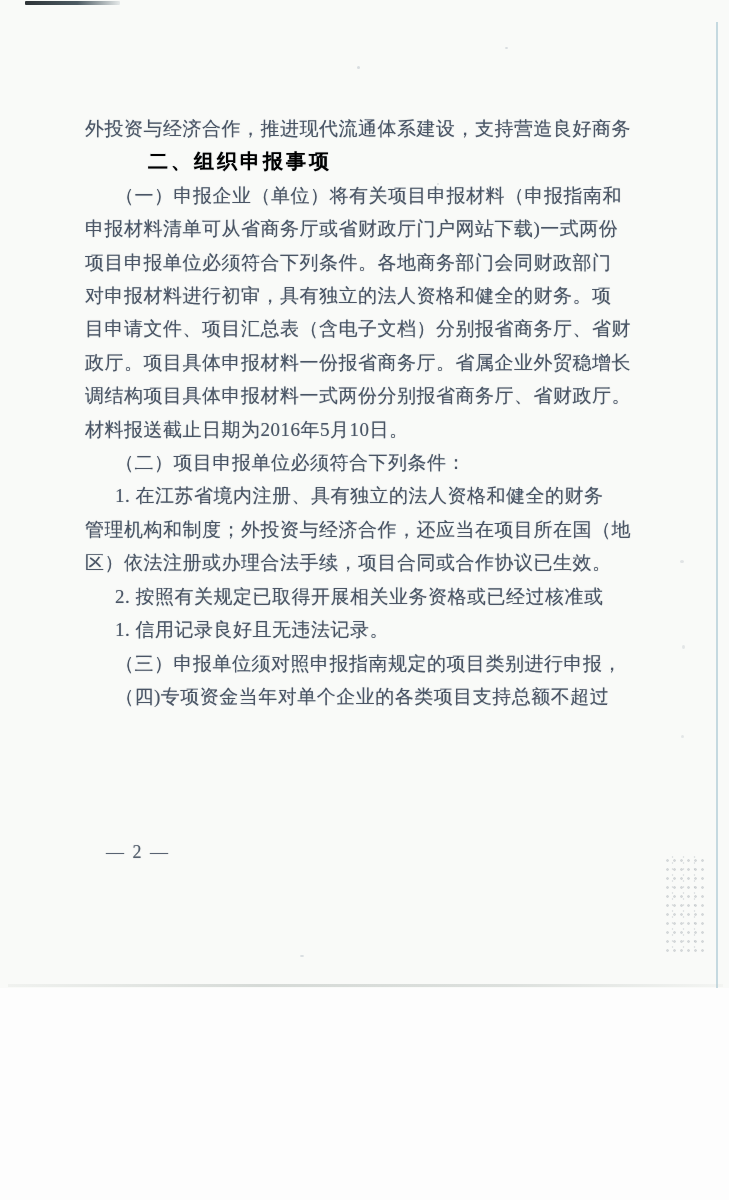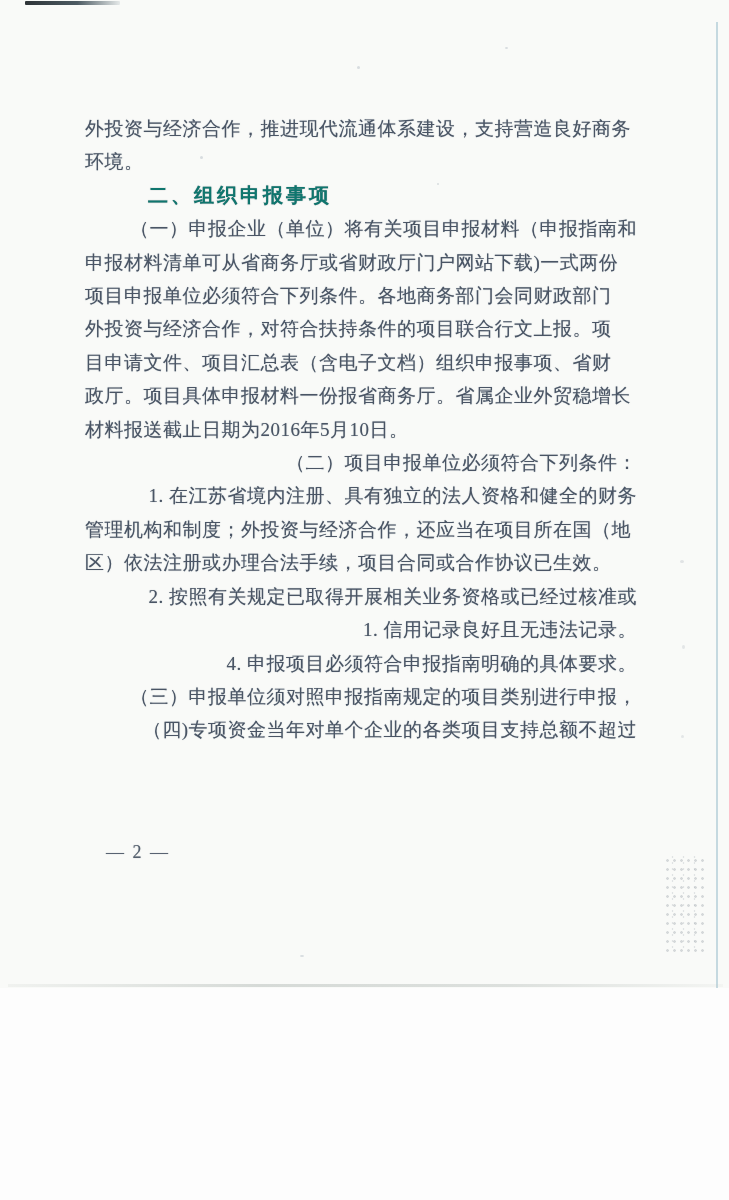--- a/index.html
+++ b/index.html
@@ -50,25 +50,25 @@
   .s7{left:681px;top:735px;width:3px;height:3px;background:rgba(150,160,172,0.22);}
   .s8{left:300px;top:955px;width:4px;height:2px;}
   
   .textcol{
     position:absolute;left:85px;top:112px;width:552px;
     font-size:19px;line-height:33.4px;letter-spacing:0.5px;
     color:#4a5565;
     text-shadow:0 0 1px rgba(90,105,120,0.55);
   }
   .line{white-space:nowrap;}
-  .ind2{padding-left:30px;text-align:right;}
+  .ind2{padding-left:30px;}
   .head{
     padding-left:63px;
     font-family:"Liberation Sans","DejaVu Sans",sans-serif;
-    font-weight:bold;color:#0f766e;font-size:20px;letter-spacing:3px;
+    font-weight:bold;color:#000000;font-size:20px;letter-spacing:3px;
     text-shadow:0 0 1px rgba(61,70,81,0.6);
   }
   .page-num{
     position:absolute;left:106px;top:842px;
     font-size:18px;letter-spacing:2px;color:#55606e;
     text-shadow:0 0 1px rgba(85,96,110,0.5);
   }
 </style>
 </head>
 <body>
@@ -82,35 +82,34 @@
   <div class="speck s2"></div>
   <div class="speck s3"></div>
   <div class="speck s4"></div>
   <div class="speck s5"></div>
   <div class="speck s6"></div>
   <div class="speck s7"></div>
   <div class="speck s8"></div>
 
   <div class="textcol">
     <div class="line">外投资与经济合作，推进现代流通体系建设，支持营造良好商务</div>
-    <div class="line">环境。</div>
     <div class="line head">二、组织申报事项</div>
     <div class="line ind2">（一）申报企业（单位）将有关项目申报材料（申报指南和</div>
     <div class="line">申报材料清单可从省商务厅或省财政厅门户网站下载)一式两份</div>
     <div class="line">项目申报单位必须符合下列条件。各地商务部门会同财政部门</div>
-    <div class="line">外投资与经济合作，对符合扶持条件的项目联合行文上报。项</div>
-    <div class="line">目申请文件、项目汇总表（含电子文档）组织申报事项、省财</div>
+    <div class="line">对申报材料进行初审，具有独立的法人资格和健全的财务。项</div>
+    <div class="line">目申请文件、项目汇总表（含电子文档）分别报省商务厅、省财</div>
     <div class="line">政厅。项目具体申报材料一份报省商务厅。省属企业外贸稳增长</div>
+    <div class="line">调结构项目具体申报材料一式两份分别报省商务厅、省财政厅。</div>
     <div class="line">材料报送截止日期为2016年5月10日。</div>
     <div class="line ind2">（二）项目申报单位必须符合下列条件：</div>
     <div class="line ind2">1. 在江苏省境内注册、具有独立的法人资格和健全的财务</div>
     <div class="line">管理机构和制度；外投资与经济合作，还应当在项目所在国（地</div>
     <div class="line">区）依法注册或办理合法手续，项目合同或合作协议已生效。</div>
     <div class="line ind2">2. 按照有关规定已取得开展相关业务资格或已经过核准或</div>
     <div class="line ind2">1. 信用记录良好且无违法记录。</div>
-    <div class="line ind2">4. 申报项目必须符合申报指南明确的具体要求。</div>
     <div class="line ind2">（三）申报单位须对照申报指南规定的项目类别进行申报，</div>
     <div class="line ind2">（四)专项资金当年对单个企业的各类项目支持总额不超过</div>
   </div>
 
   <div class="page-num">— 2 —</div>
 </div>
 <div class="below-paper"></div>
 
 </body></html>

